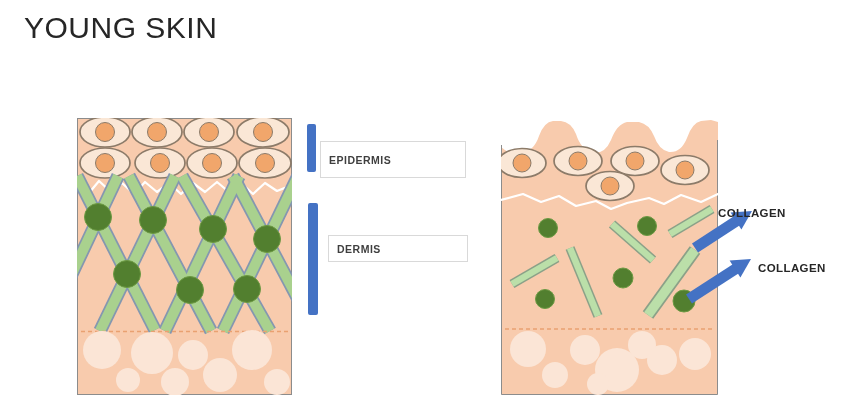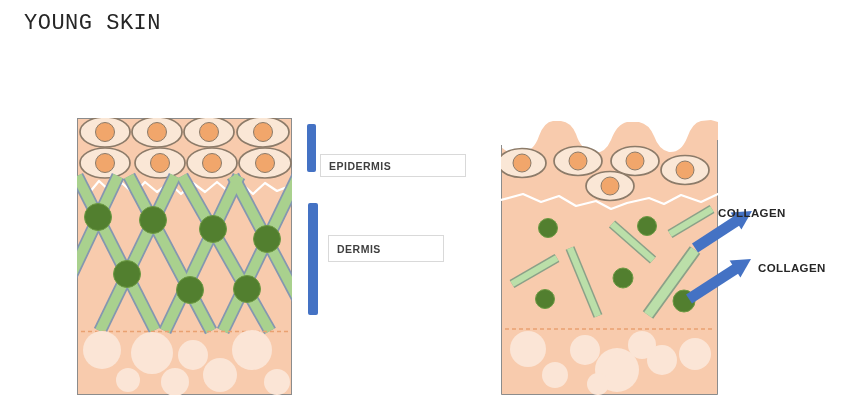--- a/index.html
+++ b/index.html
@@ -3,40 +3,40 @@
 <meta charset="utf-8">
 <style>
   html,body { margin:0; padding:0; }
   body {
     width:850px; height:412px; position:relative; overflow:hidden;
     background:#ffffff;
     font-family:"Liberation Sans", sans-serif;
   }
   .canvas { position:absolute; inset:0; }
   .title {
-    position:absolute; font-size:22px; font-weight:400;
-    color:var(--c-title_text); letter-spacing:0.5px; white-space:nowrap;font-family:Liberation Mono, monospace;
+    position:absolute; font-size:30px; font-weight:400;
+    color:var(--c-title_text); letter-spacing:0.5px; white-space:nowrap;
   }
   .title-young { left:24px; top:11px; }
   .title-aging { left:531px; top:11px; }
   svg { position:absolute; display:block; }
   .young-svg { left:77px;  top:118px; }
   .aging-svg { left:501px; top:118px; }
   .bracket { position:absolute; background:var(--c-accent_blue); border-radius:2px; }
   .bracket-epidermis { left:307px; top:124px; width:9px;  height:48px;  }
   .bracket-dermis    { left:308px; top:203px; width:10px; height:112px; }
   .label-box {
     position:absolute; box-sizing:border-box;
     background:var(--c-label_box_bg); border:1px solid var(--c-label_box_border);
     display:flex; align-items:center; padding-left:8px;
     font-size:10.5px; font-weight:bold; letter-spacing:0.5px;
     color:var(--c-label_text);
   }
-  .box-epidermis { left:320px; top:154px; width:146px; height:23px; }
-  .box-dermis    { left:328px; top:235px; width:116px; height:27px; }
+  .box-epidermis { left:320px; top:141px; width:146px; height:37px; }
+  .box-dermis    { left:328px; top:235px; width:140px; height:27px; }
   .annot {
     position:absolute; font-size:11.5px; font-weight:bold;
     letter-spacing:0.4px; color:var(--c-annotation_text); white-space:nowrap;
   }
   .annot-collagen { left:718px; top:207px; }
   .annot-elastin  { left:758px; top:262px; }
 
   
   .panel-bg { fill:var(--c-skin_peach); stroke:var(--c-panel_border); stroke-width:1; }
   .peach    { fill:var(--c-skin_peach); }

